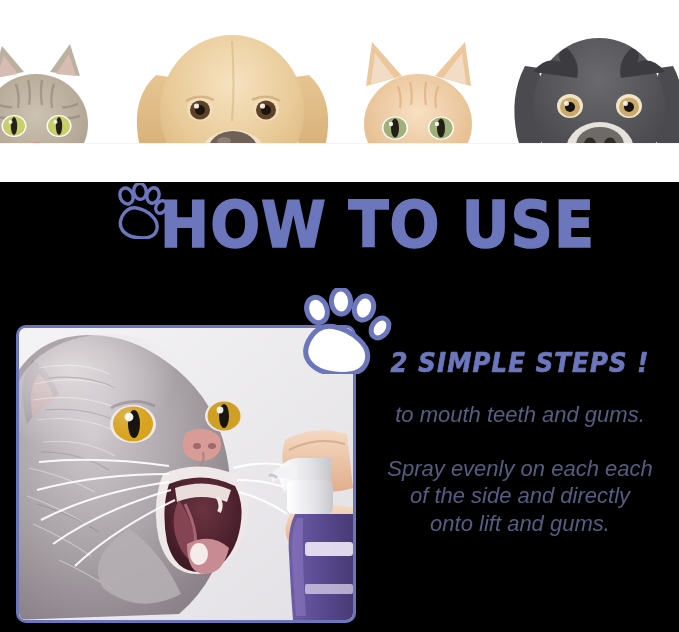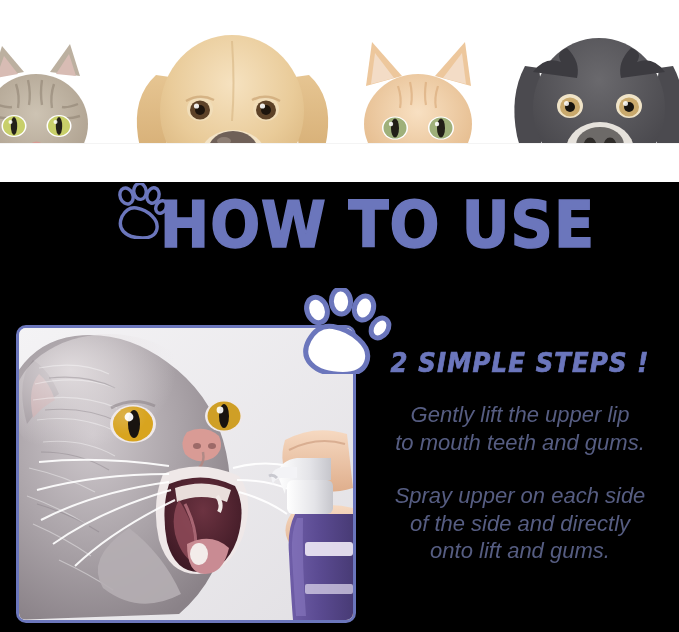--- a/index.html
+++ b/index.html
@@ -352,24 +352,23 @@
       <rect x="286" y="214" width="48" height="14" rx="3" fill="#efeaf6" opacity=".9"></rect>
       <rect x="286" y="256" width="48" height="10" rx="2" fill="#d8d2e8" opacity=".75"></rect>
       <path d="M258 150 q-4 -4 -8 -2" stroke="#c9c9d0" stroke-width="3" fill="none"></path>
     </svg>
   </div>
 
   <div id="steps">
     <div id="steps-head">2 SIMPLE STEPS !</div>
 
     <div id="block1" class="step-block">
-      <span class="step-line">Gently lift the upper lip</span>
       <span class="step-line">to mouth teeth and gums.</span>
     </div>
 
     <div id="block2" class="step-block">
-      <span class="step-line">Spray upper on each side</span>
+      <span class="step-line">Spray evenly on each each</span>
       <span class="step-line">of the side and directly</span>
       <span class="step-line">onto lift and gums.</span>
     </div>
   </div>
 
 </div>
 
 </body></html>

